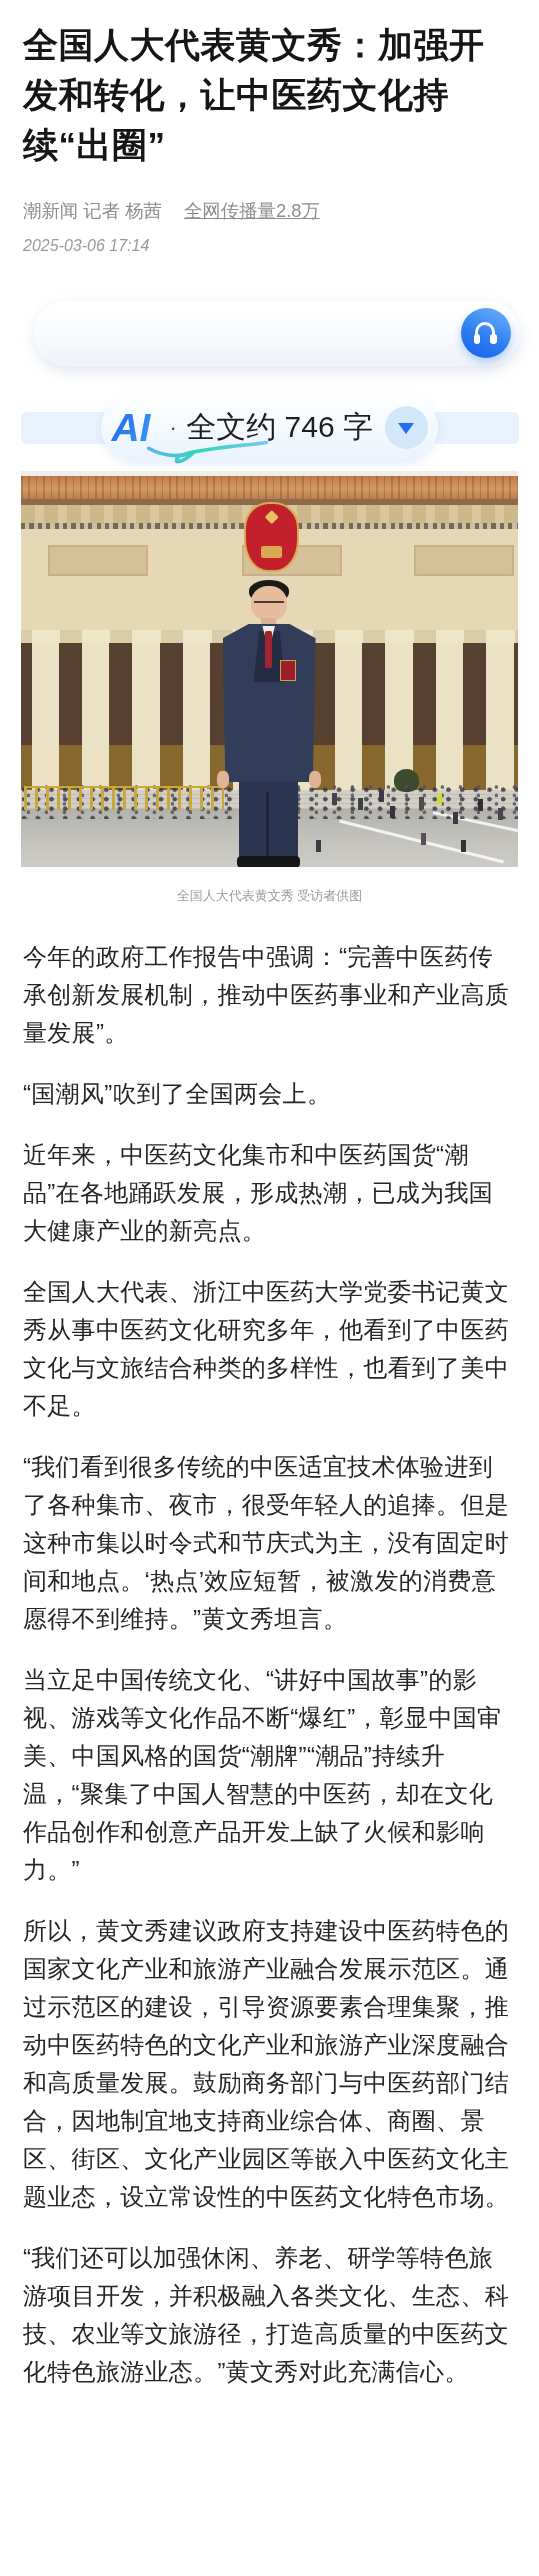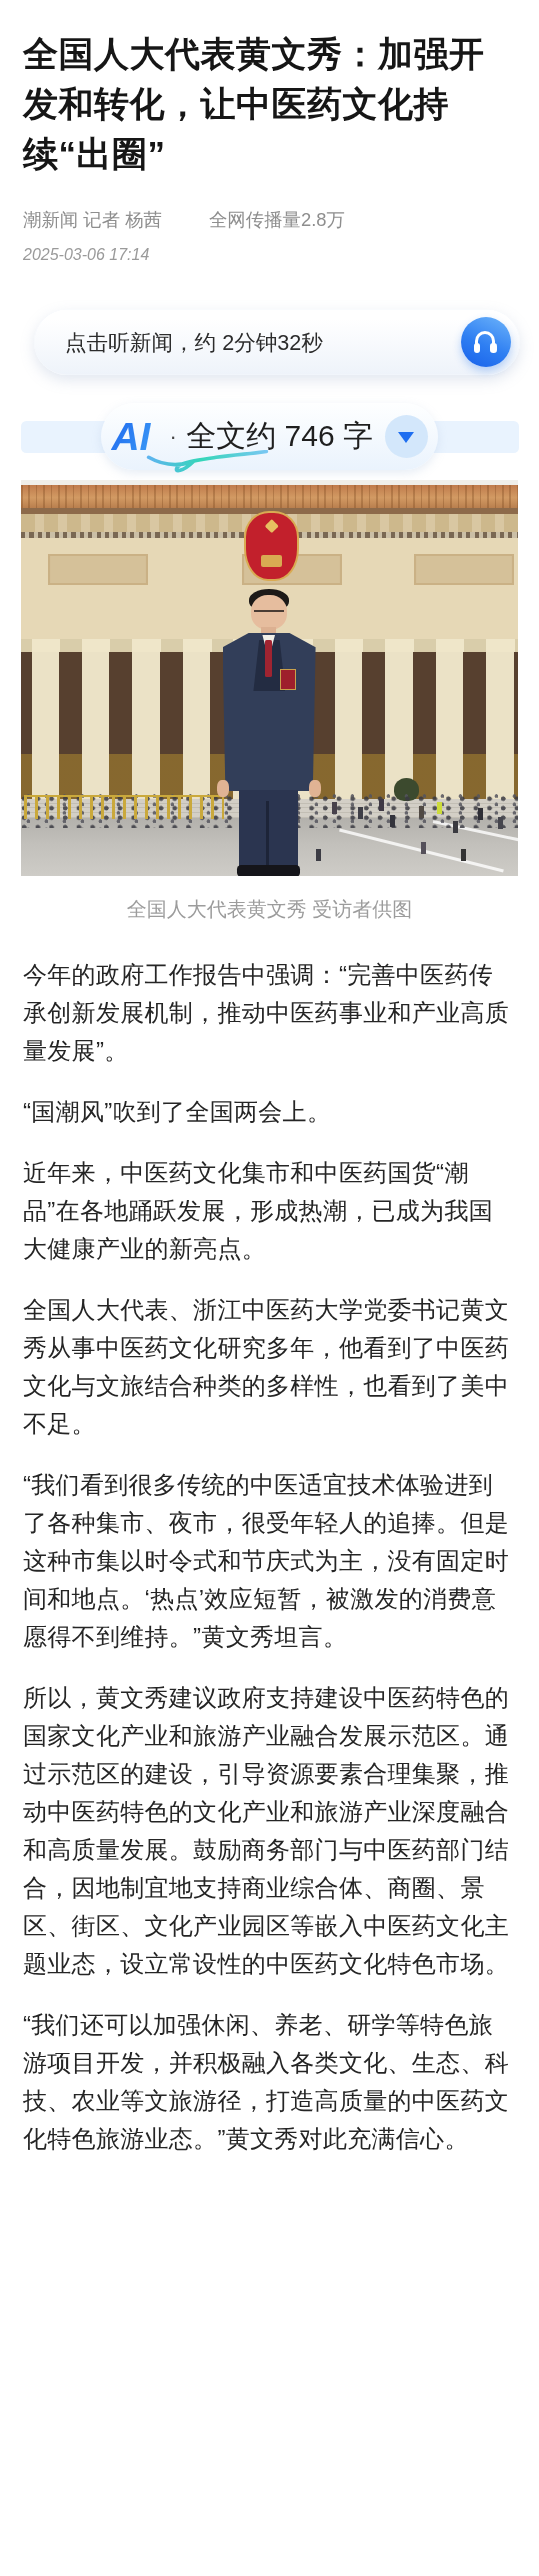--- a/index.html
+++ b/index.html
@@ -5,25 +5,25 @@
   html,body{margin:0;padding:0;}
   body{
     width:539px;height:2576px;overflow:hidden;background:#ffffff;
     font-family:"Liberation Sans","DejaVu Sans",sans-serif;
     -webkit-font-smoothing:antialiased;
   }
   .content{padding:0 23px;position:relative;}
 
   
   .title{
-    margin:29px 0 0 0;font-size:35px;line-height:50px;font-weight:700;
+    margin:20px 0 0 0;font-size:35px;line-height:50px;font-weight:700;
     color:#161616;letter-spacing:0.5px;
   }
   .byline{margin-top:28.4px;font-size:18.4px;color:#8e8e8e;}
-  .byline .reach{margin-left:47px;}
+  .byline .reach{margin-left:22px;text-decoration:underline;}
   .date{margin-top:13.7px;font-size:16px;color:#9a9a9a;font-style:italic;}
 
   
   .listen{
     position:relative;margin:45px 0 0 11px;width:486px;height:66px;
     border-radius:33px;background:linear-gradient(180deg,#ffffff 15%,#eef3fa 100%);
     box-shadow:0 5.3px 13.7px rgba(140,160,195,.25), inset 0 0 0 0.5px #f4f7fb;
     display:flex;align-items:center;cursor:pointer;
   }
   .listen-label{padding-left:31px;font-size:21.6px;color:#2c2c2c;}
@@ -115,38 +115,37 @@
   .m-shirt{left:44px;top:46px;width:12.6px;height:24px;background:#f2efe8;clip-path:polygon(0 0,100% 0,50% 100%);}
   .m-tie{left:47px;top:51px;width:6.3px;height:37px;background:#a02431;border-radius:1.6px;}
   .m-badge{left:62px;top:80px;width:13.7px;height:19px;background:#9e1f2c;border:1.1px solid #c9a14c;}
   .m-hand{top:191px;width:11.6px;height:17px;background:#e0b394;border-radius:40%;}
   .m-hand.l{left:-1.1px;} .m-hand.r{left:91px;}
   .m-pants{left:21px;top:201px;width:59px;height:76px;background:#2b3550;}
   .m-pants::after{content:"";position:absolute;left:27px;top:10.5px;bottom:0;width:2.6px;background:#1d2438;}
   .m-shoes{left:19px;top:276px;width:63px;height:11.6px;background:#15151a;border-radius:4.2px;}
 
   
-  .caption{margin-top:20px;text-align:center;font-size:20px;color:#9c9c9c;}
+  .caption{margin-top:20px;text-align:center;font-size:13px;color:#9c9c9c;}
   .body-text{margin-top:33px;}
   .body-text p{margin:0 0 23px 0;font-size:24px;line-height:38px;color:#252525;letter-spacing:0.3px;}
 </style>
 </head>
 <body>
 
 <div class="content">
 
   <h1 class="title">全国人大代表黄文秀：加强开发和转化，让中医药文化持续“出圈”</h1>
 
   <div class="byline">
     <span>潮新闻 记者 杨茜</span><span class="reach">全网传播量2.8万</span>
   </div>
   <div class="date">2025-03-06 17:14</div>
 
   <div class="listen">
-    <span class="listen-label">点击听新闻，约 2分钟32秒</span>
     <span class="listen-circle">
       <span class="hp">
         <span class="hp-band"></span>
           <span class="hp-ear l"></span>
           <span class="hp-ear r"></span>
       </span>
     </span>
   </div>
 
   <div class="ai-wrap">
@@ -213,18 +212,19 @@
   </div>
 
   <div class="caption">全国人大代表黄文秀 受访者供图</div>
 
   <div class="body-text">
     <p>今年的政府工作报告中强调：“完善中医药传承创新发展机制，推动中医药事业和产业高质量发展”。</p>
     <p>“国潮风”吹到了全国两会上。</p>
     <p>近年来，中医药文化集市和中医药国货“潮品”在各地踊跃发展，形成热潮，已成为我国大健康产业的新亮点。</p>
     <p>全国人大代表、浙江中医药大学党委书记黄文秀从事中医药文化研究多年，他看到了中医药文化与文旅结合种类的多样性，也看到了美中不足。</p>
     <p>“我们看到很多传统的中医适宜技术体验进到了各种集市、夜市，很受年轻人的追捧。但是这种市集以时令式和节庆式为主，没有固定时间和地点。‘热点’效应短暂，被激发的消费意愿得不到维持。”黄文秀坦言。</p>
+    <p>当立足中国传统文化、“讲好中国故事”的影视、游戏等文化作品不断“爆红”，彰显中国审美、中国风格的国货“潮牌”“潮品”持续升温，“聚集了中国人智慧的中医药，却在文化作品创作和创意产品开发上缺了火候和影响力。”</p>
     <p>所以，黄文秀建议政府支持建设中医药特色的国家文化产业和旅游产业融合发展示范区。通过示范区的建设，引导资源要素合理集聚，推动中医药特色的文化产业和旅游产业深度融合和高质量发展。鼓励商务部门与中医药部门结合，因地制宜地支持商业综合体、商圈、景区、街区、文化产业园区等嵌入中医药文化主题业态，设立常设性的中医药文化特色市场。</p>
     <p>“我们还可以加强休闲、养老、研学等特色旅游项目开发，并积极融入各类文化、生态、科技、农业等文旅游径，打造高质量的中医药文化特色旅游业态。”黄文秀对此充满信心。</p>
   </div>
 
 </div>
 
 
 </body></html>

